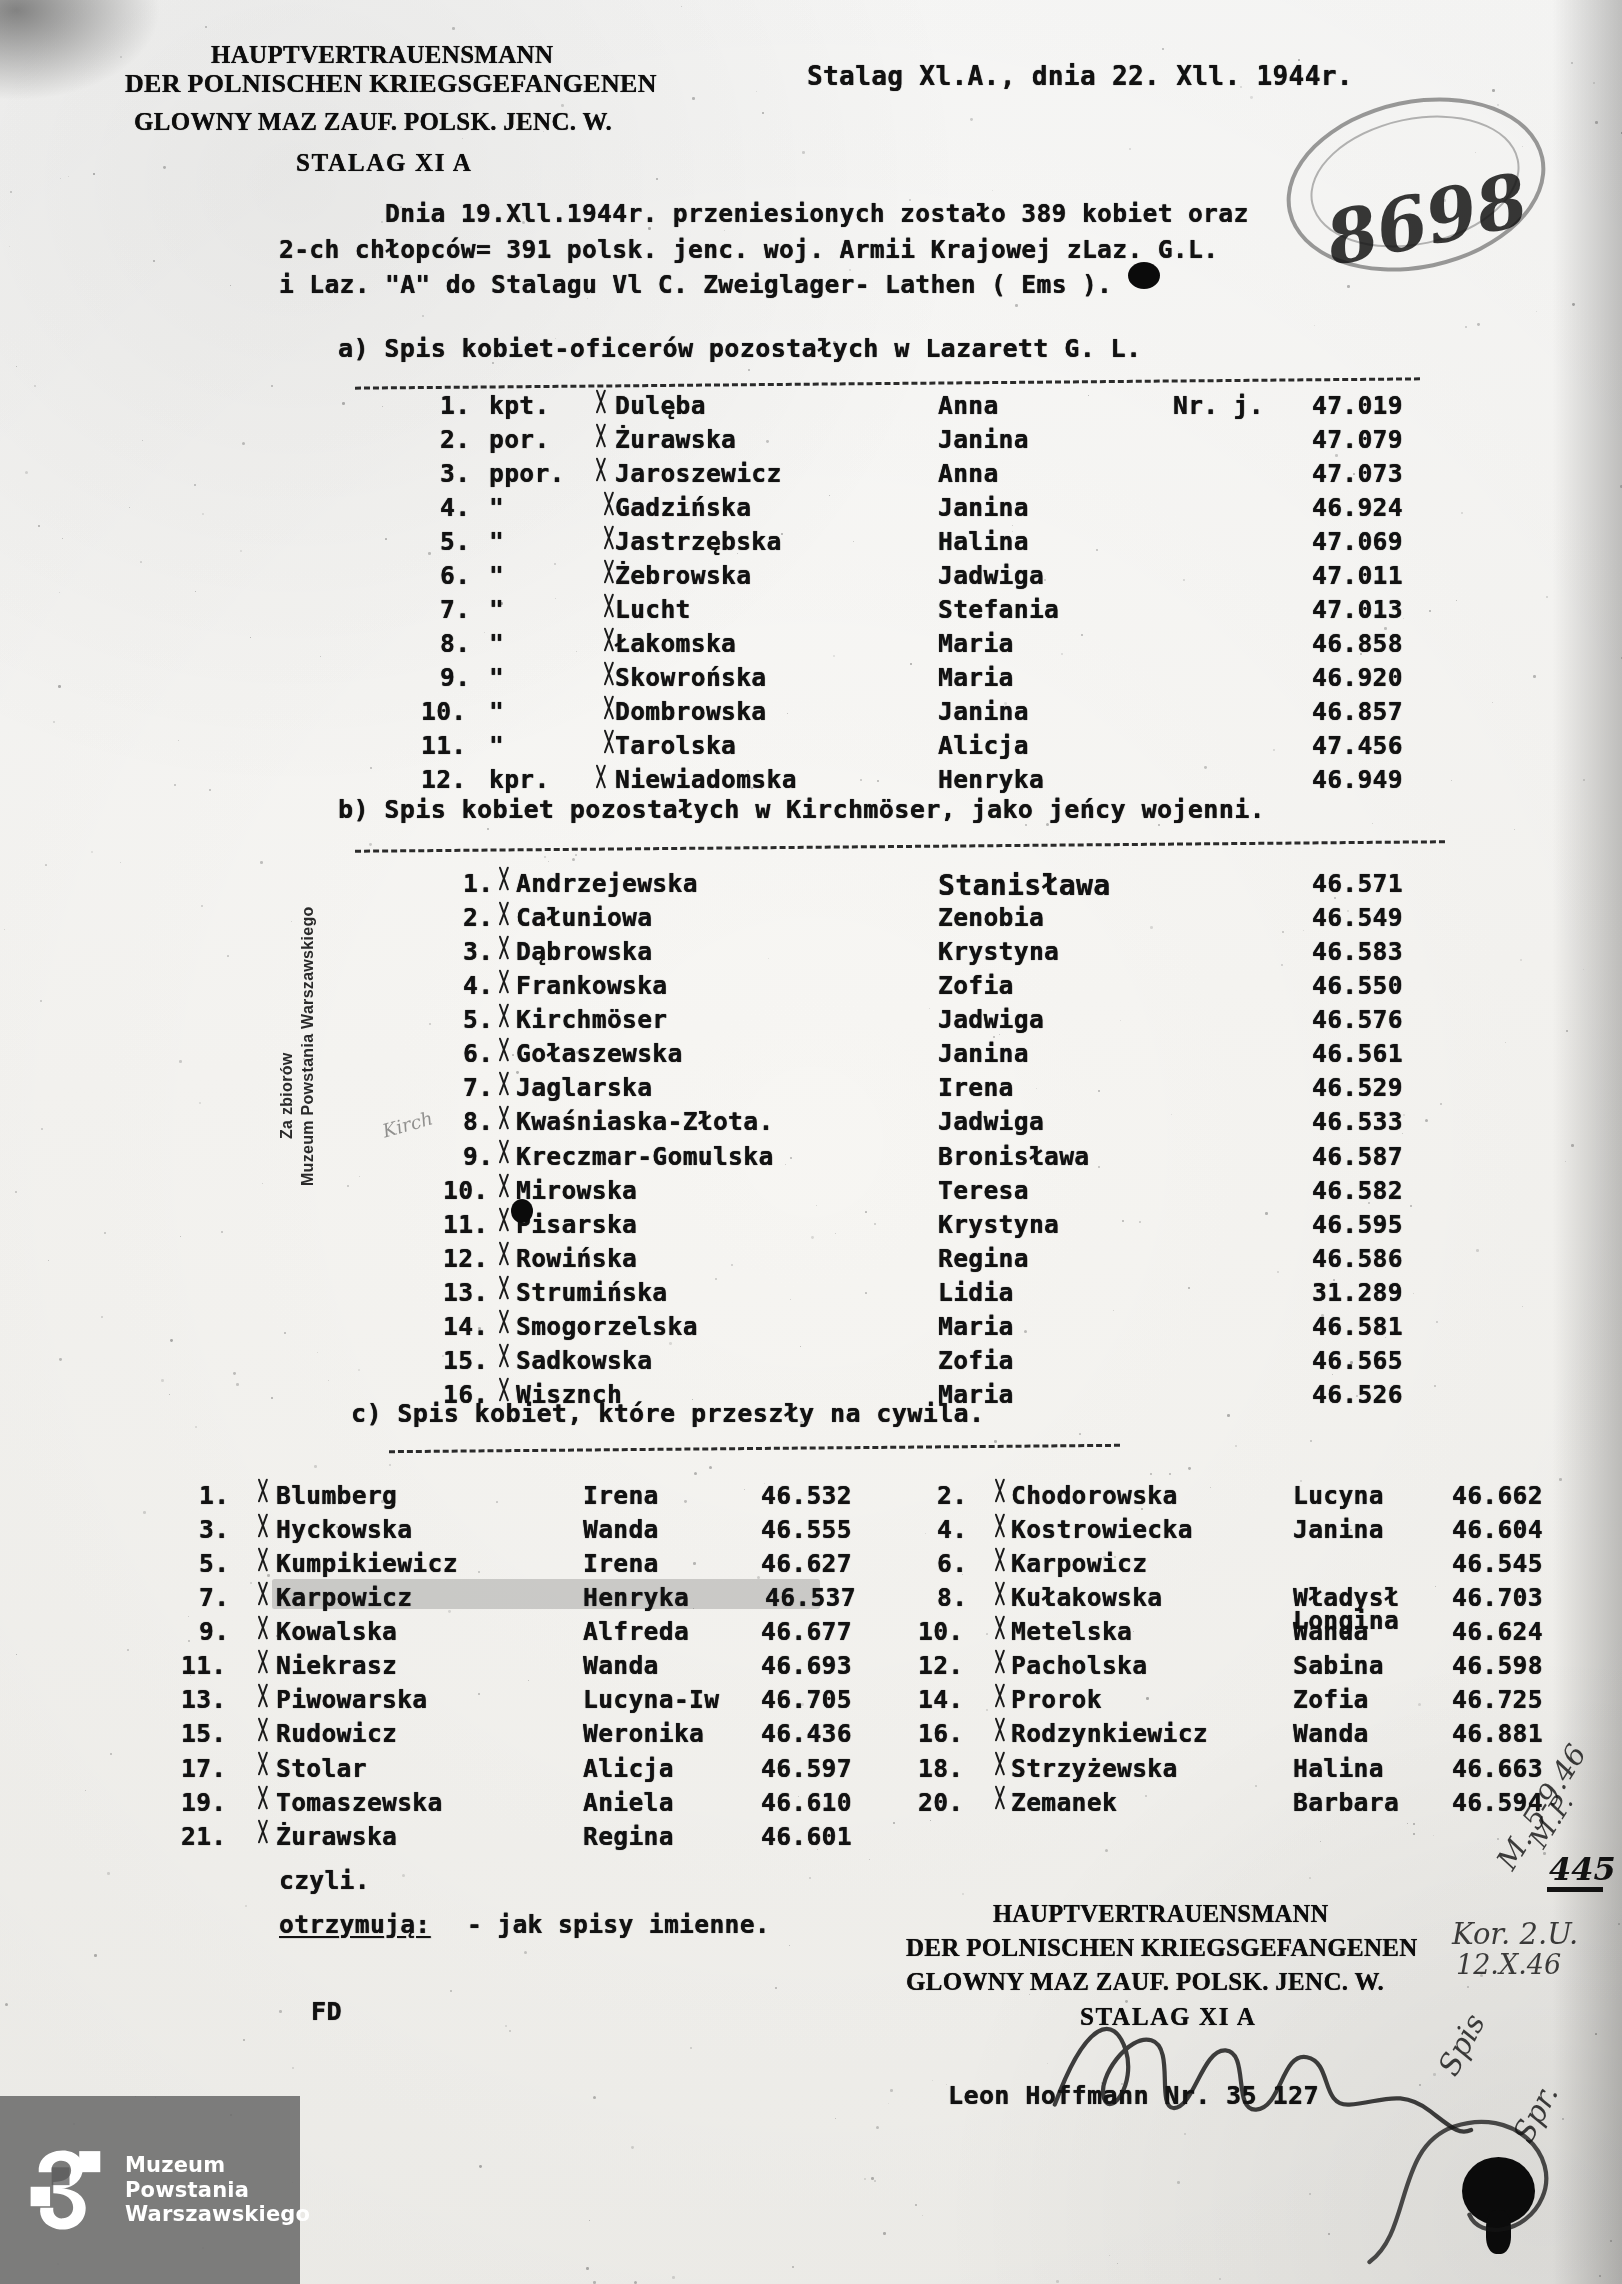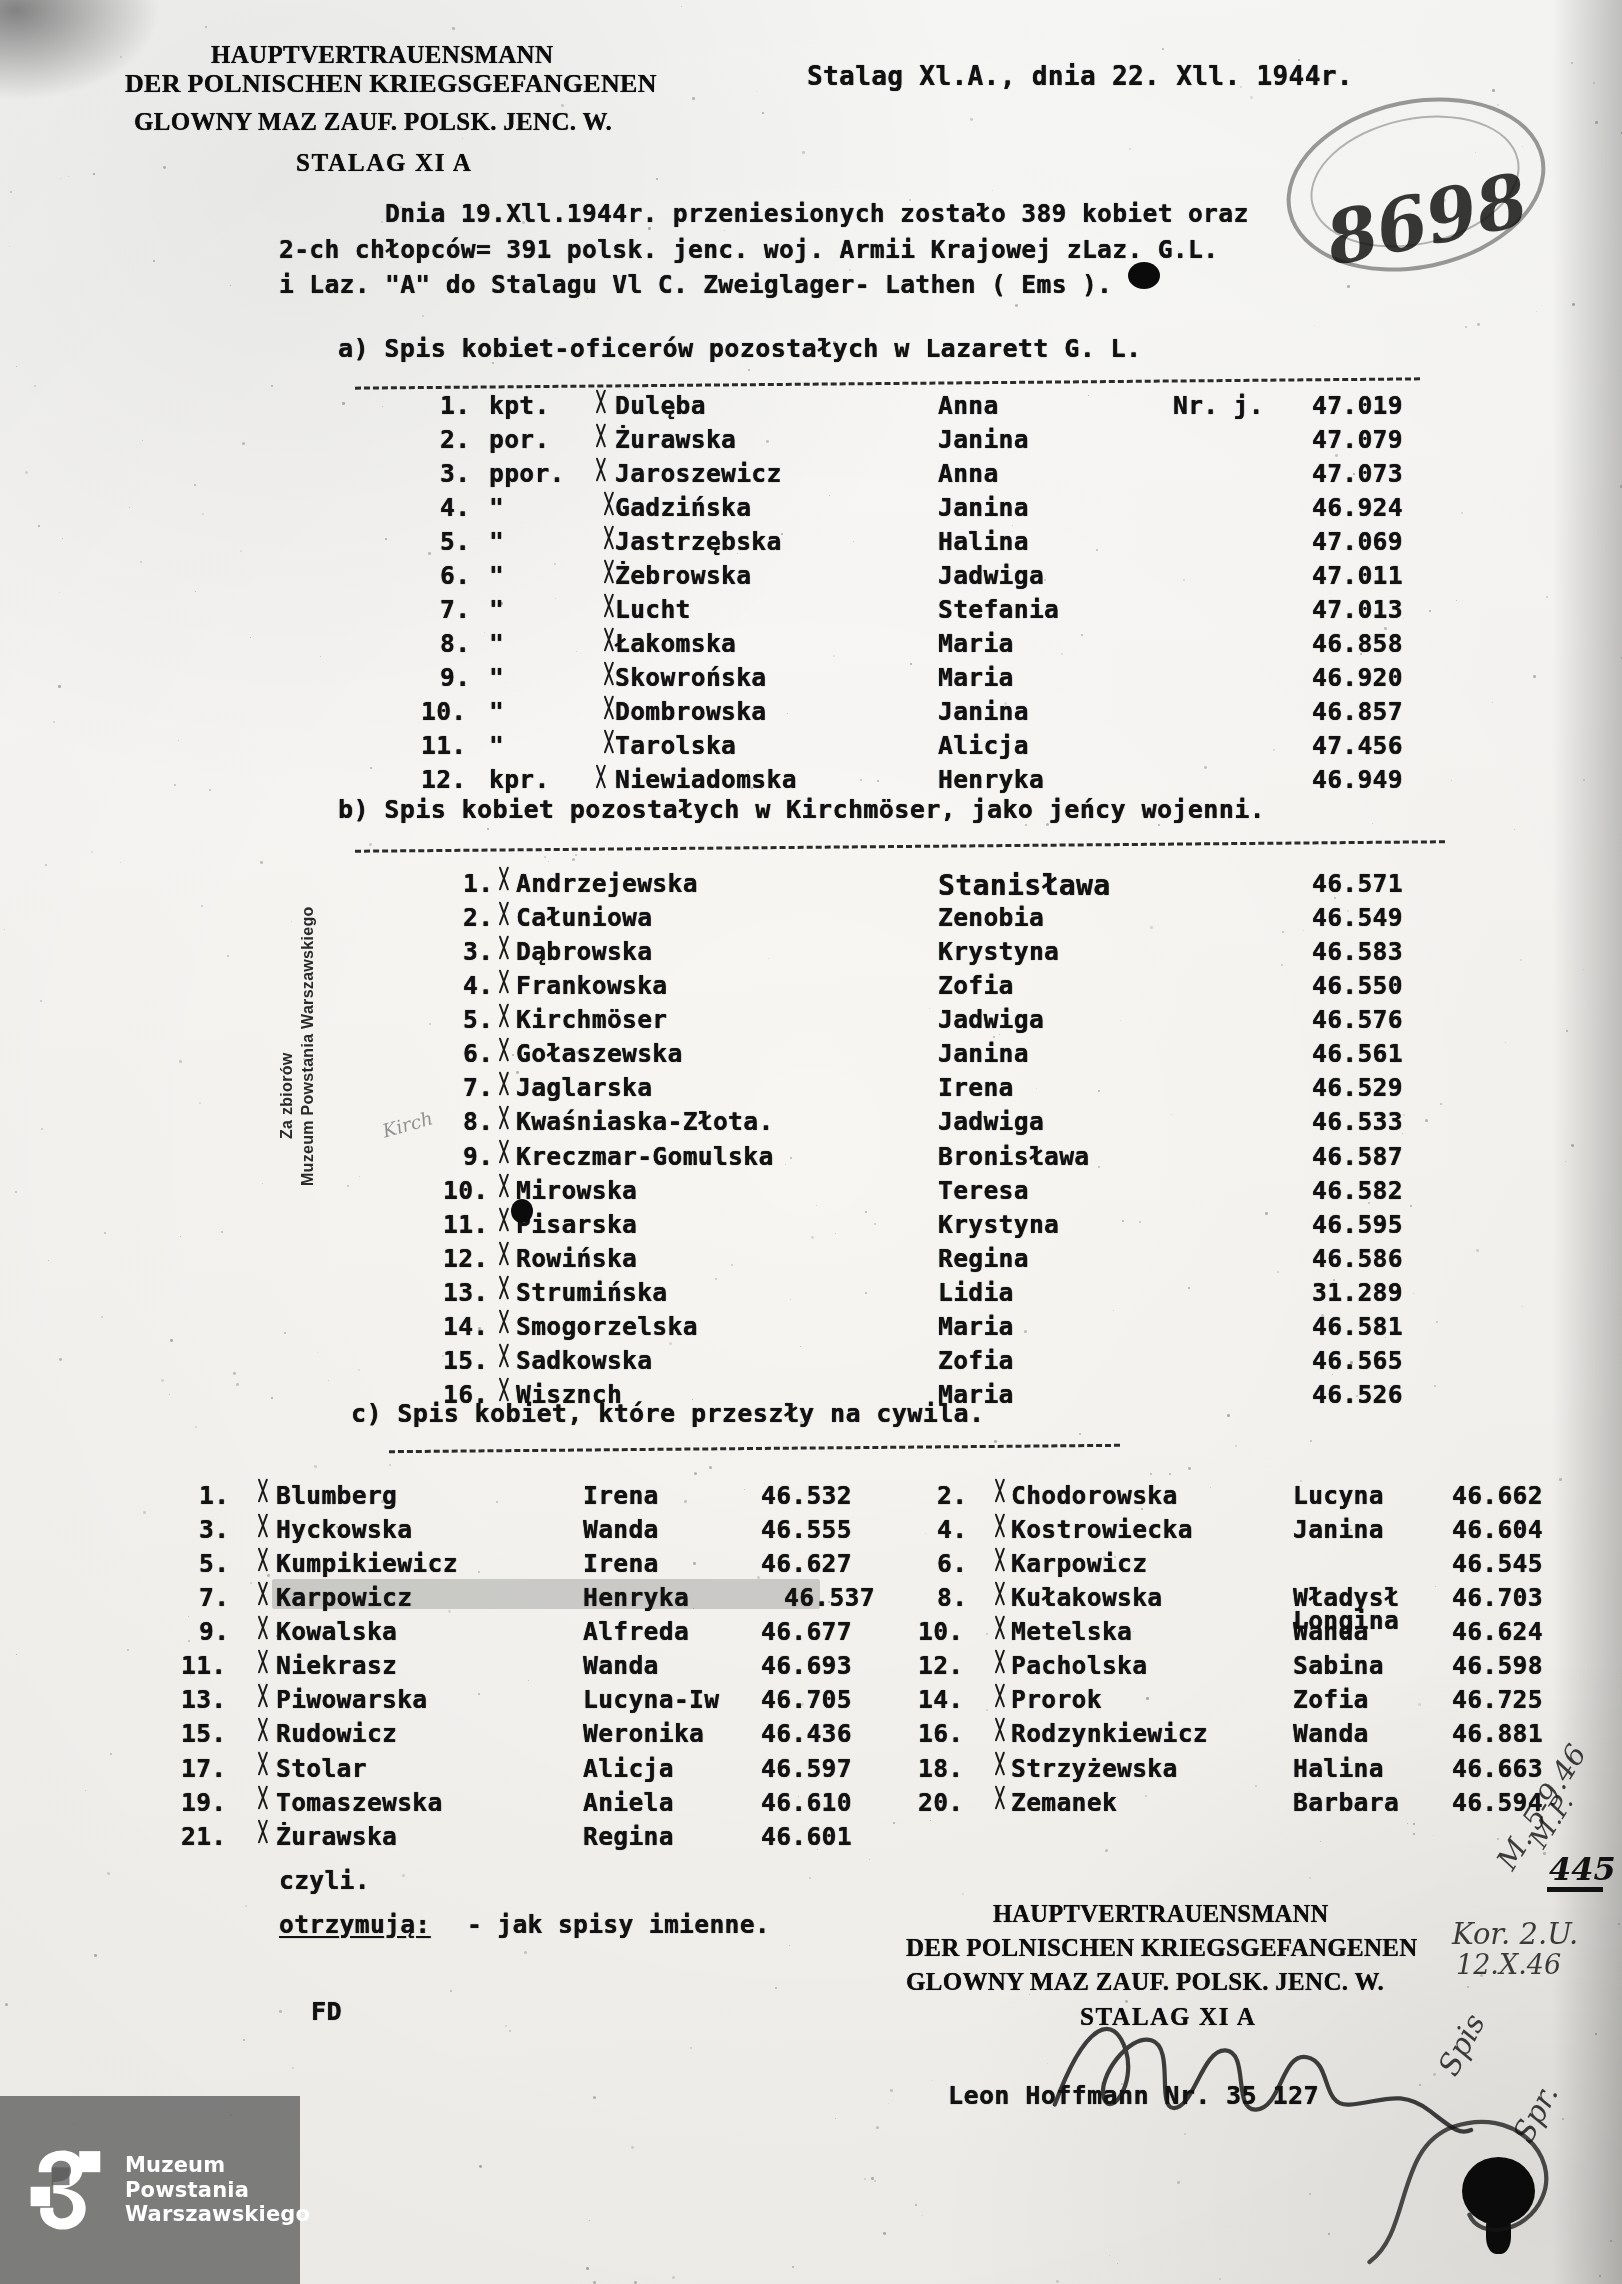--- a/index.html
+++ b/index.html
@@ -844,21 +844,21 @@
         <div class="tw" style="left: 276px; top: 1549px; font-size: 24.5px;">Kumpikiewicz</div>
         <div class="tw" style="left: 583px; top: 1549px; font-size: 24.5px;">Irena</div>
         <div class="tw" style="left: 761px; top: 1549px; font-size: 24.5px;">46.627</div>
       </div>
       <div>
         <div class="hl" style="left: 272px; top: 1579px; width: 548px; height: 30px;"></div>
         <div class="tw" style="left: 199px; top: 1583px; font-size: 24.5px;">7.</div>
         <div class="xmark" style="left: 254px; top: 1581px;"></div>
         <div class="tw" style="left: 276px; top: 1583px; font-size: 24.5px;">Karpowicz</div>
         <div class="tw" style="left: 583px; top: 1583px; font-size: 24.5px;">Henryka</div>
-        <div class="tw" style="left: 784px; top: 1583px; font-size: 24.5px;">46.537</div>
+        <div class="tw" style="left: 765px; top: 1583px; font-size: 24.5px;">46.537</div>
       </div>
       <div>
         <div class="tw" style="left: 199px; top: 1617px; font-size: 24.5px;">9.</div>
         <div class="xmark" style="left: 254px; top: 1615px;"></div>
         <div class="tw" style="left: 276px; top: 1617px; font-size: 24.5px;">Kowalska</div>
         <div class="tw" style="left: 583px; top: 1617px; font-size: 24.5px;">Alfreda</div>
         <div class="tw" style="left: 761px; top: 1617px; font-size: 24.5px;">46.677</div>
       </div>
       <div>
         <div class="tw" style="left: 181px; top: 1651px; font-size: 24.5px;">11.</div>

